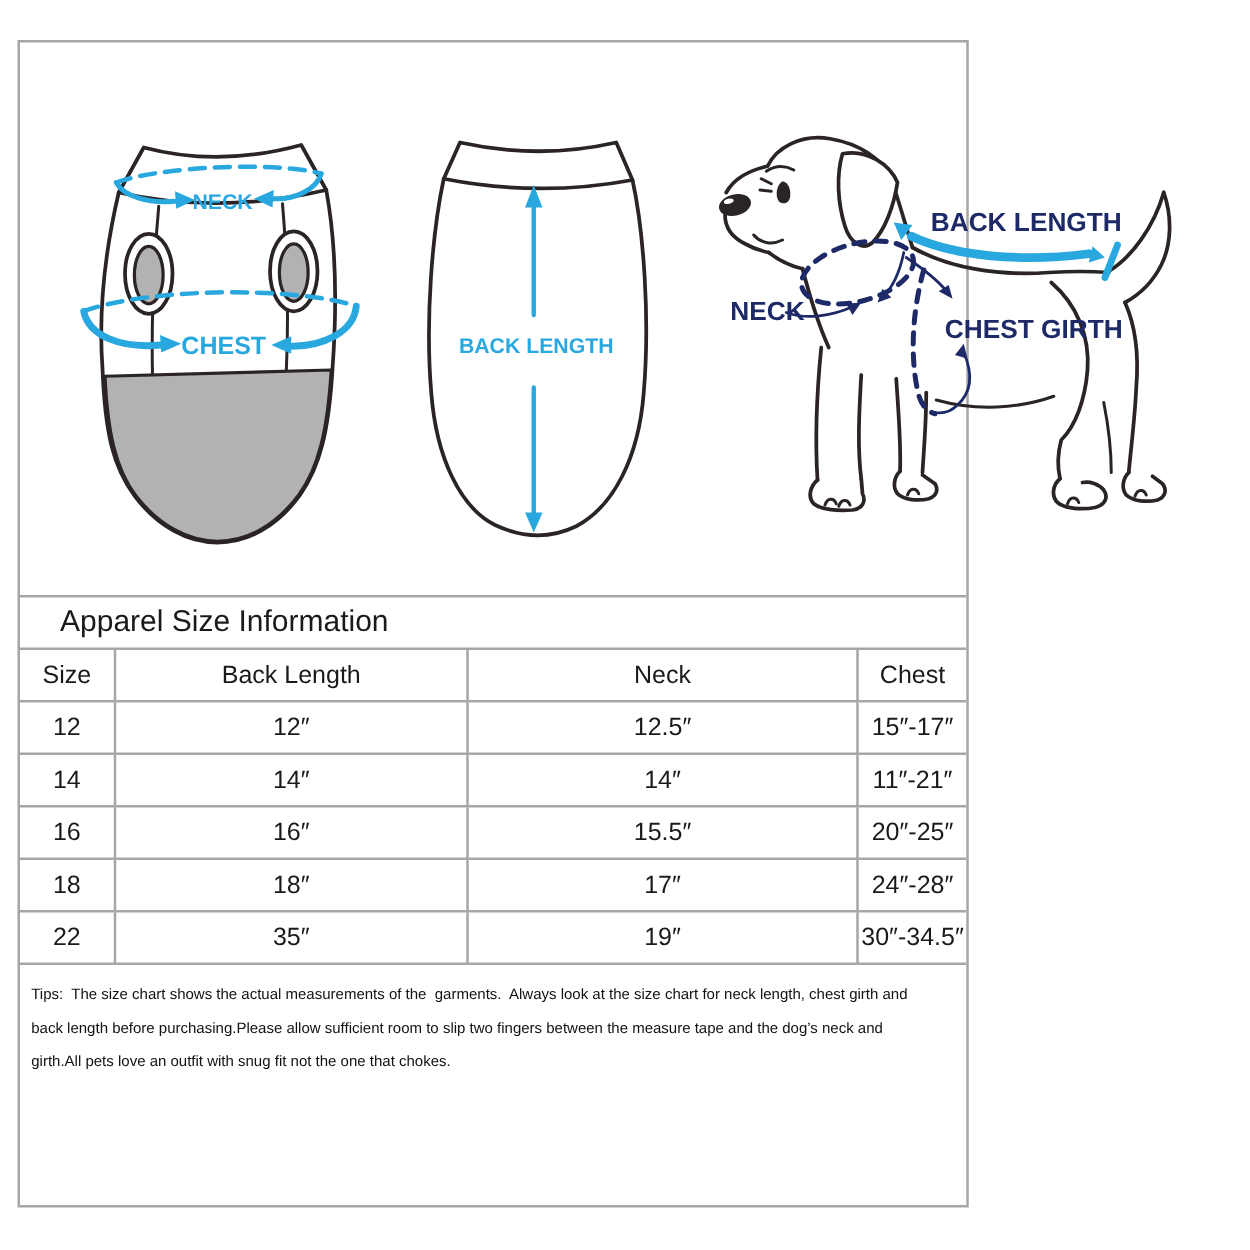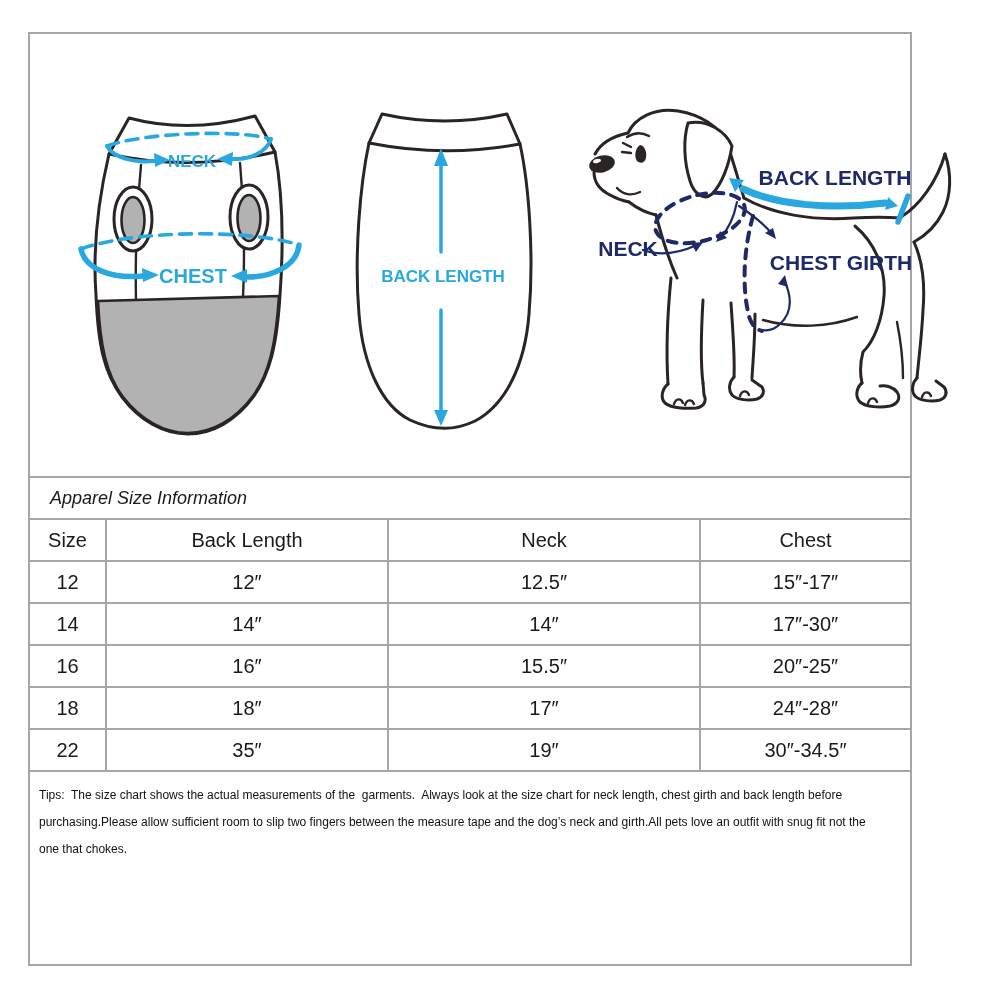--- a/index.html
+++ b/index.html
@@ -1,26 +1,26 @@
 <!DOCTYPE html>
 <html style="--accent-blue: #29a8e0; --navy: #1e2a68; --outline: #2b2425; --gray-fill: #b2b2b2; --grid: #a6a6a6;"><head>
 <meta charset="utf-8">
 <style>
   html,body{margin:0;padding:0;background:#fff;}
   body{width:1000px;height:1000px;position:relative;font-family:"Liberation Sans",sans-serif;color:#1a1a1a;}
-  .frame{position:absolute;left:28px;top:32px;width:884px;height:934px;box-sizing:border-box;
+  .frame{position:absolute;left:14px;top:32px;width:761px;height:934px;box-sizing:border-box;
          border:2px solid var(--grid);background:#fff;}
   .illus{position:relative;width:100%;height:442px;}
   .illus svg{position:absolute;}
   #front-svg{left:7px;top:56px;}
   #back-svg{left:307px;top:56px;}
   #dog-svg{left:537px;top:56px;}
 
   .title-row{height:40px;border-top:2px solid var(--grid);border-bottom:2px solid var(--grid);
-             display:flex;align-items:center;padding-left:20px;font-size:18px;font-style:italic;}
+             display:flex;align-items:center;padding-left:32px;font-size:24px;}
   table.size-table{width:100%;border-collapse:collapse;table-layout:fixed;}
   .size-table th,.size-table td{border:2px solid var(--grid);height:40px;text-align:center;
              font-size:20px;font-weight:400;padding:0;}
   .size-table th{border-top:none;}
   .size-table tr > *:first-child{border-left:none;}
   .size-table tr > *:last-child{border-right:none;}
   .tips{padding:10px 24px 0 9px;font-size:12px;line-height:27px;white-space:pre-wrap;color:#111;}
 
   
   .ln{fill:none;stroke:var(--outline);stroke-width:3;stroke-linecap:round;stroke-linejoin:round;}
@@ -165,21 +165,21 @@
       <tr>
         <td>12</td>
         <td>12″</td>
         <td>12.5″</td>
         <td>15″-17″</td>
       </tr>
       <tr>
         <td>14</td>
         <td>14″</td>
         <td>14″</td>
-        <td>17″-30″</td>
+        <td>11″-21″</td>
       </tr>
       <tr>
         <td>16</td>
         <td>16″</td>
         <td>15.5″</td>
         <td>20″-25″</td>
       </tr>
       <tr>
         <td>18</td>
         <td>18″</td>

